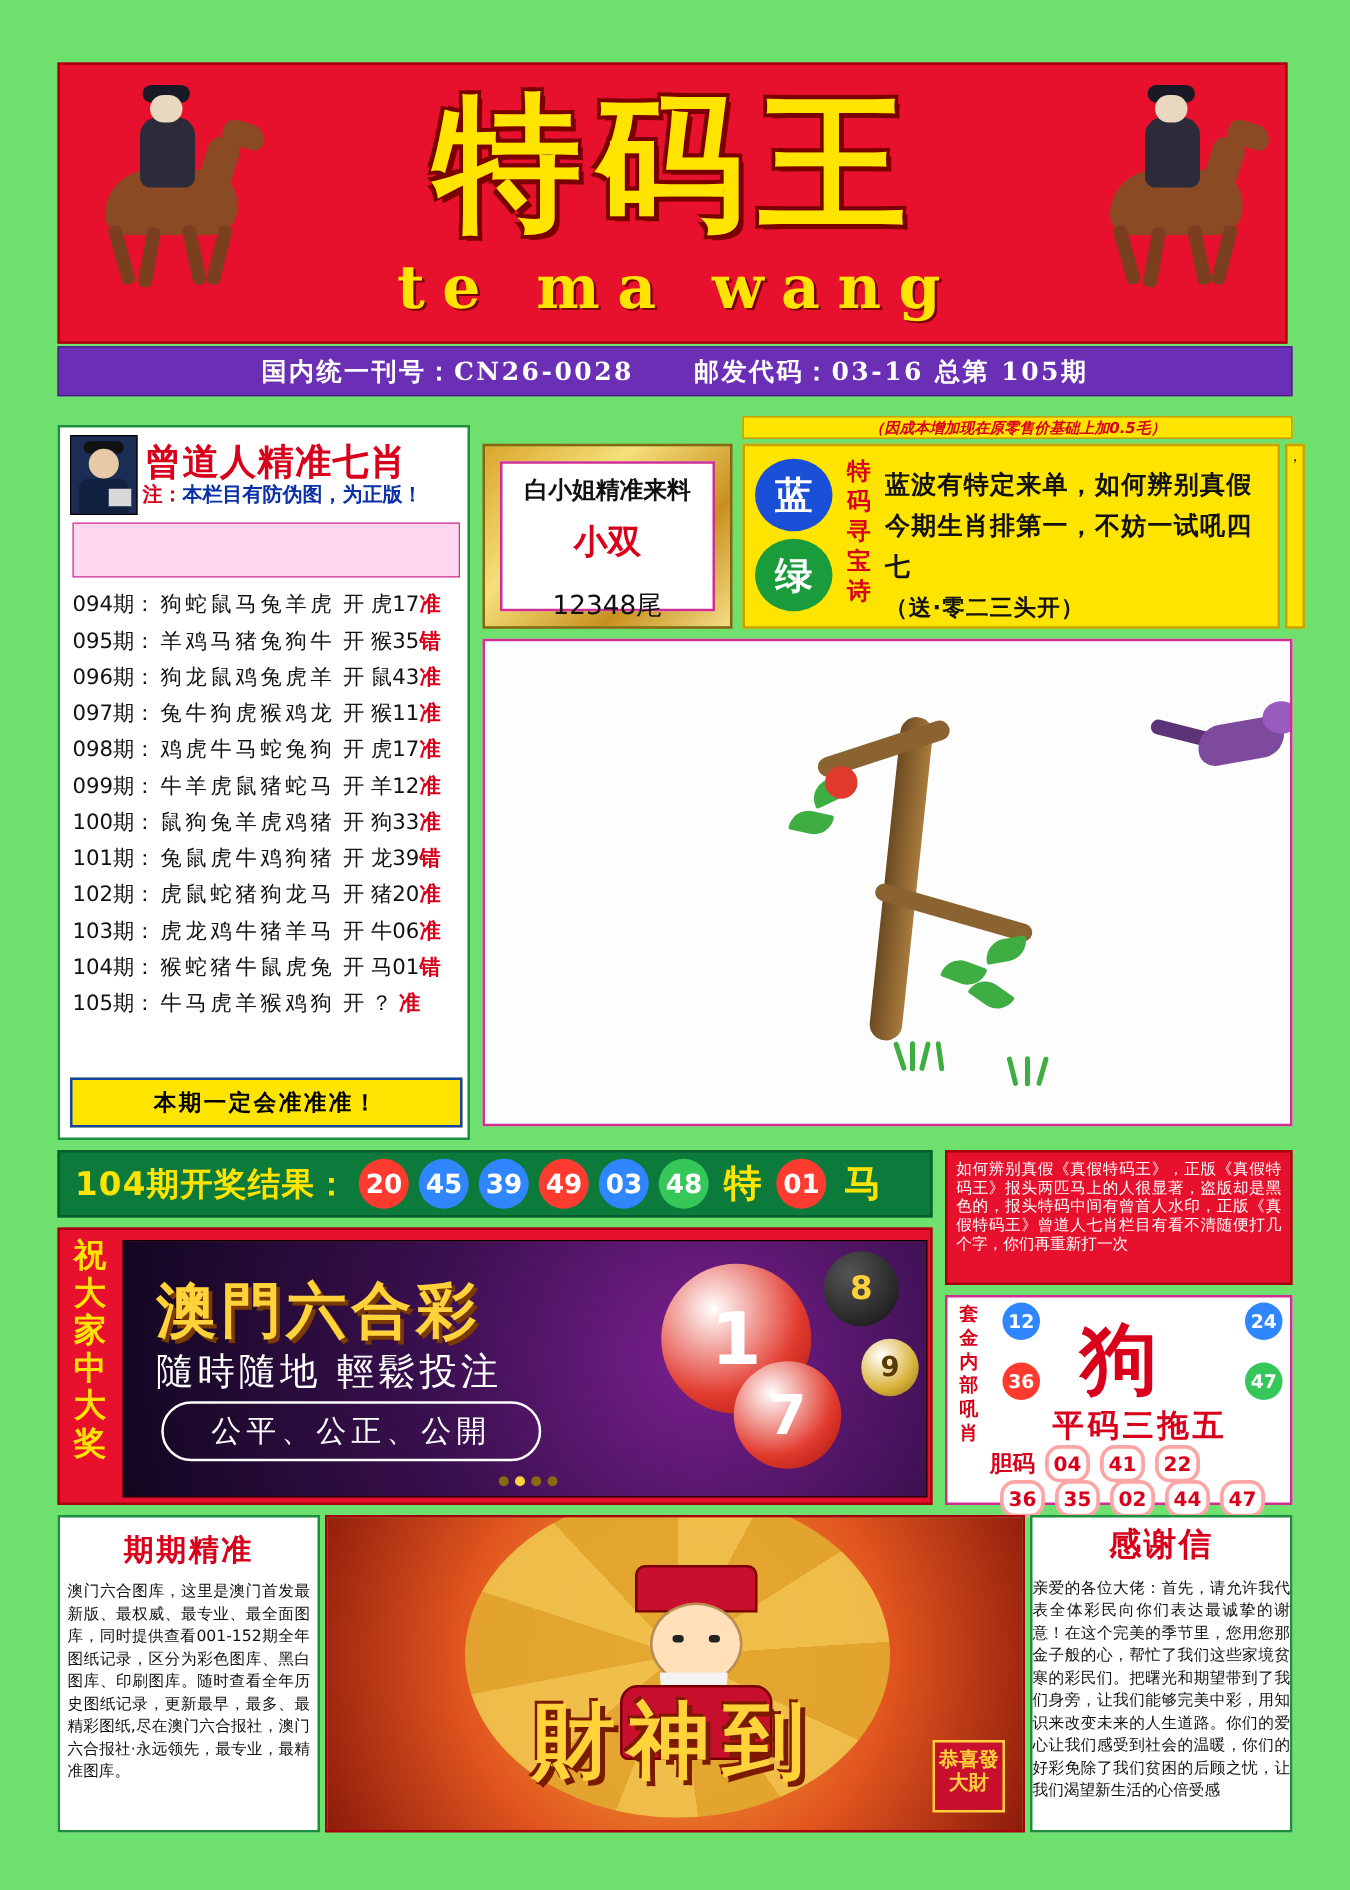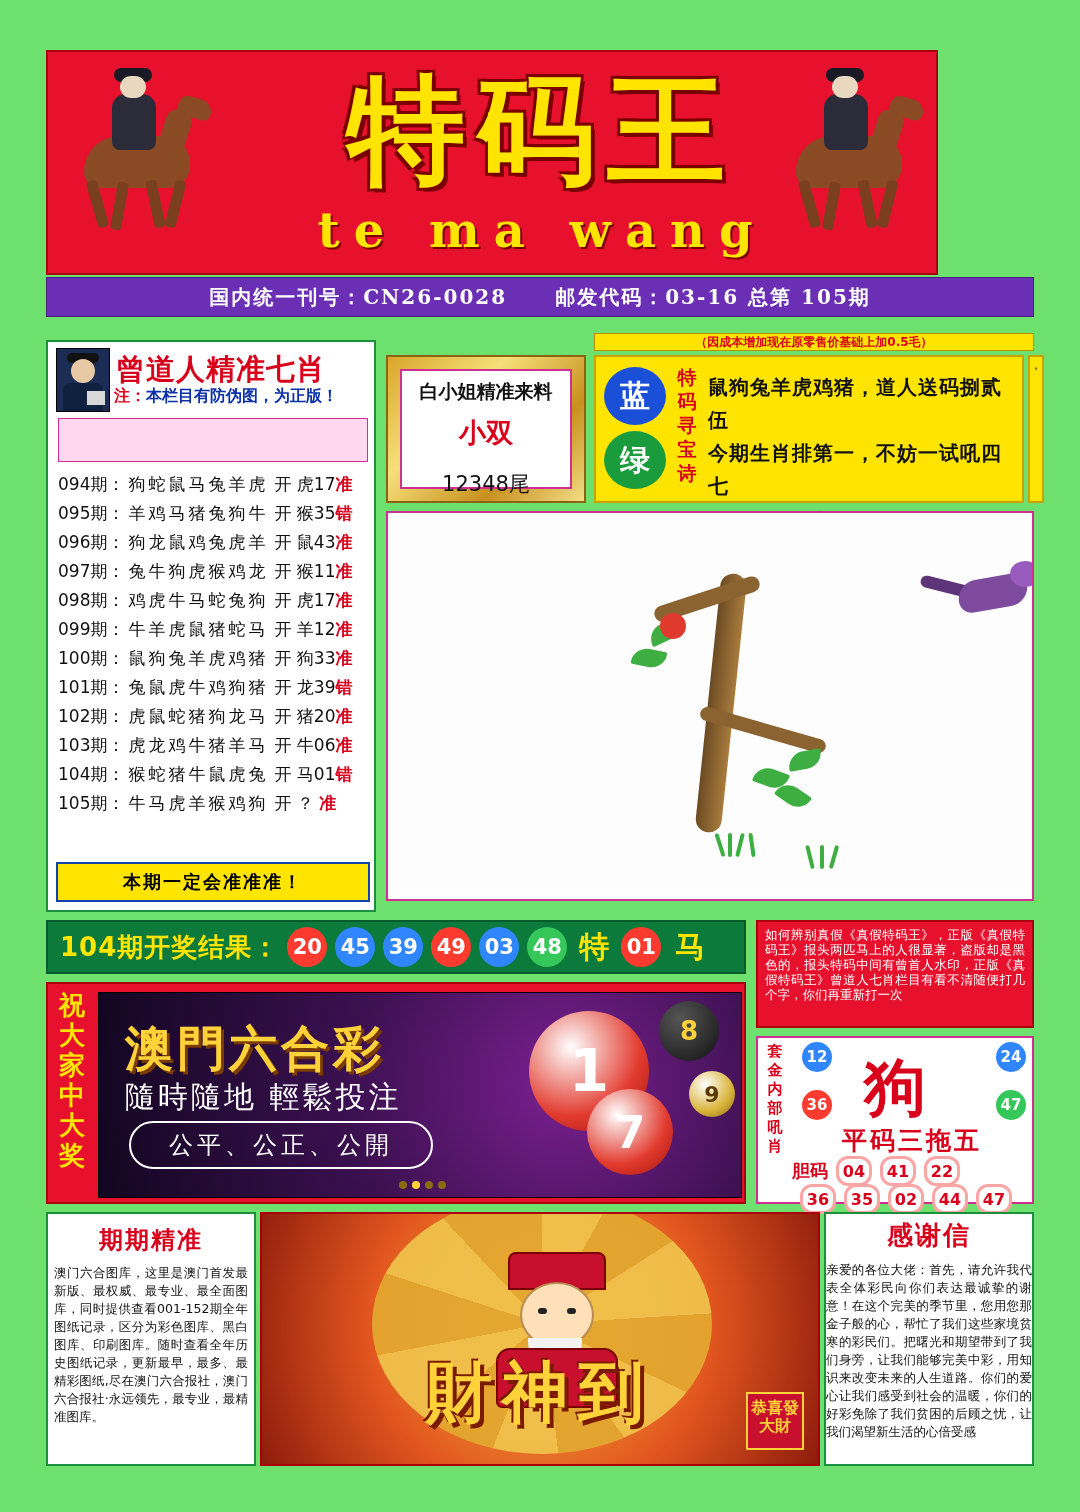--- a/index.html
+++ b/index.html
@@ -6,21 +6,21 @@
   body{
     width:1080px;height:1512px;
     background:#6ee06e;
     font-family:"DejaVu Sans","Liberation Sans",sans-serif;
     position:relative;overflow:hidden;
   }
   .page{position:absolute;left:0;top:0;width:1080px;height:1512px;}
 
   
   .banner{
-    position:absolute;left:46px;top:50px;width:892px;height:225px;
+    position:absolute;left:46px;top:50px;width:984px;height:225px;
     background:#e8112d;border:2px solid #a8000f;box-sizing:border-box;
     overflow:hidden;
   }
   .banner .title{
     position:absolute;left:0;top:8px;width:988px;text-align:center;
     font-size:118px;font-weight:bold;color:#ffe400;
     font-family:"DejaVu Sans","Liberation Sans",sans-serif;
     letter-spacing:12px;
     text-shadow:4px 4px 0 #7a0000,-3px -3px 0 #7a0000,3px -3px 0 #7a0000,-3px 3px 0 #7a0000;
     line-height:140px;
@@ -90,21 +90,21 @@
     display:flex;align-items:center;justify-content:center;
     font-size:18px;font-weight:bold;color:#000;letter-spacing:2px;
   }
 
   
   .tr-area{position:absolute;left:386px;top:333px;width:648px;height:580px;}
 
   .tr-notice{
     position:absolute;right:0;top:0;width:440px;height:18px;
     background:#ffe400;border:1px solid #b98f00;box-sizing:border-box;
-    font-size:12px;font-weight:bold;color:#d8001a;text-align:center;line-height:16px;
+    font-size:12px;font-weight:bold;color:#d8001a;text-align:center;line-height:16px;font-style:italic;
   }
 
   .goldframe{
     position:absolute;left:0;top:22px;width:200px;height:148px;
     background:linear-gradient(135deg,#d9a62b,#f6e07a 35%,#c8901f 70%,#f3dd85);
     border:2px solid #8a6410;box-sizing:border-box;padding:4px;
   }
   .goldframe .inner{
     position:absolute;left:12px;top:12px;right:12px;bottom:12px;
     background:#fff;border:2px solid #cf2f92;box-sizing:border-box;text-align:center;
@@ -347,21 +347,21 @@
       </div>
     </div>
 
     <div class="poembox">
       <div class="pb-badges">
         <div class="badge blue">蓝</div>
         <div class="badge green">绿</div>
       </div>
       <div class="pb-vert">特码寻宝诗</div>
       <div class="pb-lines">
-        <div>鼠狗兔羊虎鸡猪，道人送码捌贰伍</div>
+        <div>蓝波有特定来单，如何辨别真假</div>
         <div>今期生肖排第一，不妨一试吼四七</div>
         <div class="last">（送·零二三头开）</div>
       </div>
     </div>
     <div class="sidebox">，</div>
 
     <div class="picture">
       <div class="pic-sky"></div>
       <div class="branch">
         <div class="br-main"></div>

